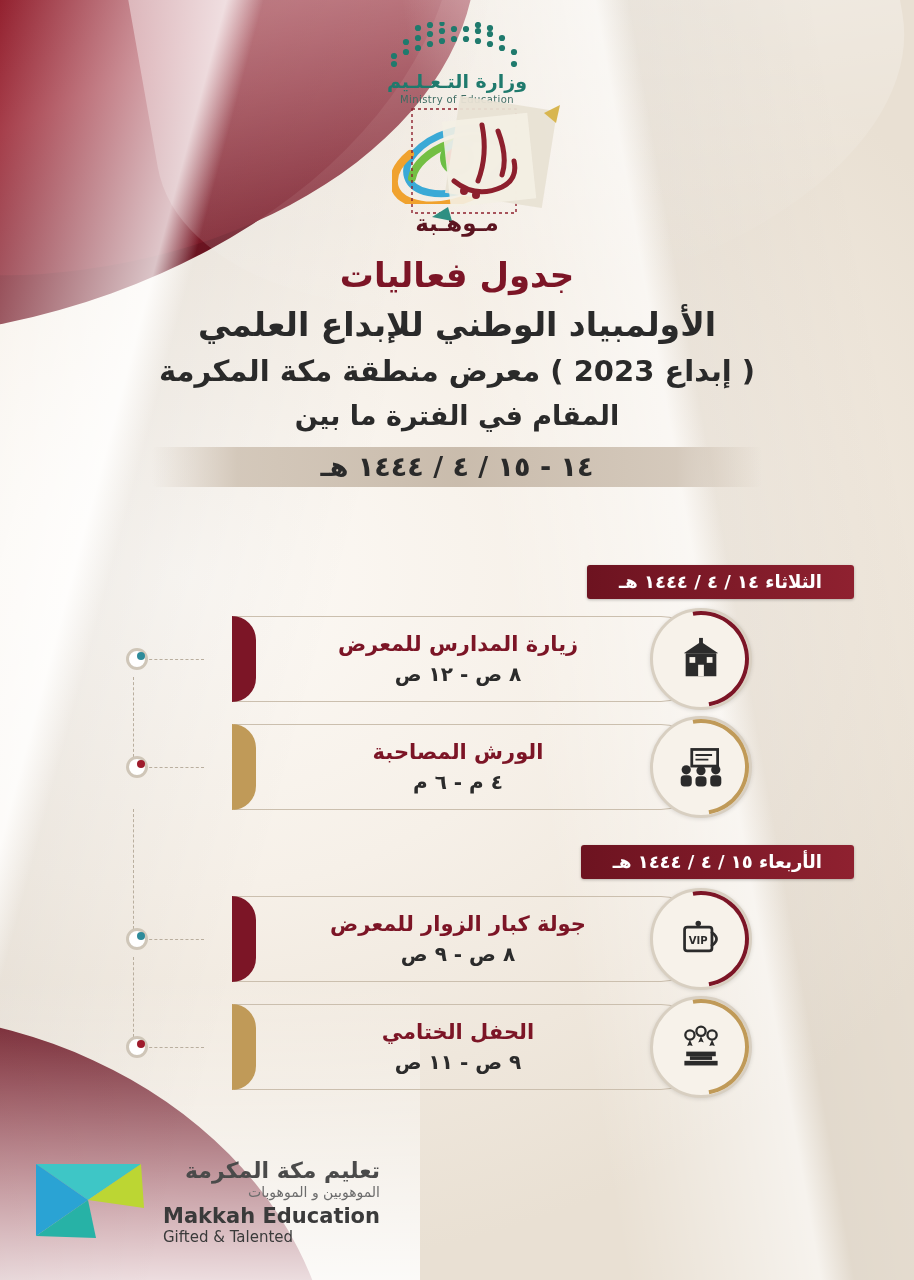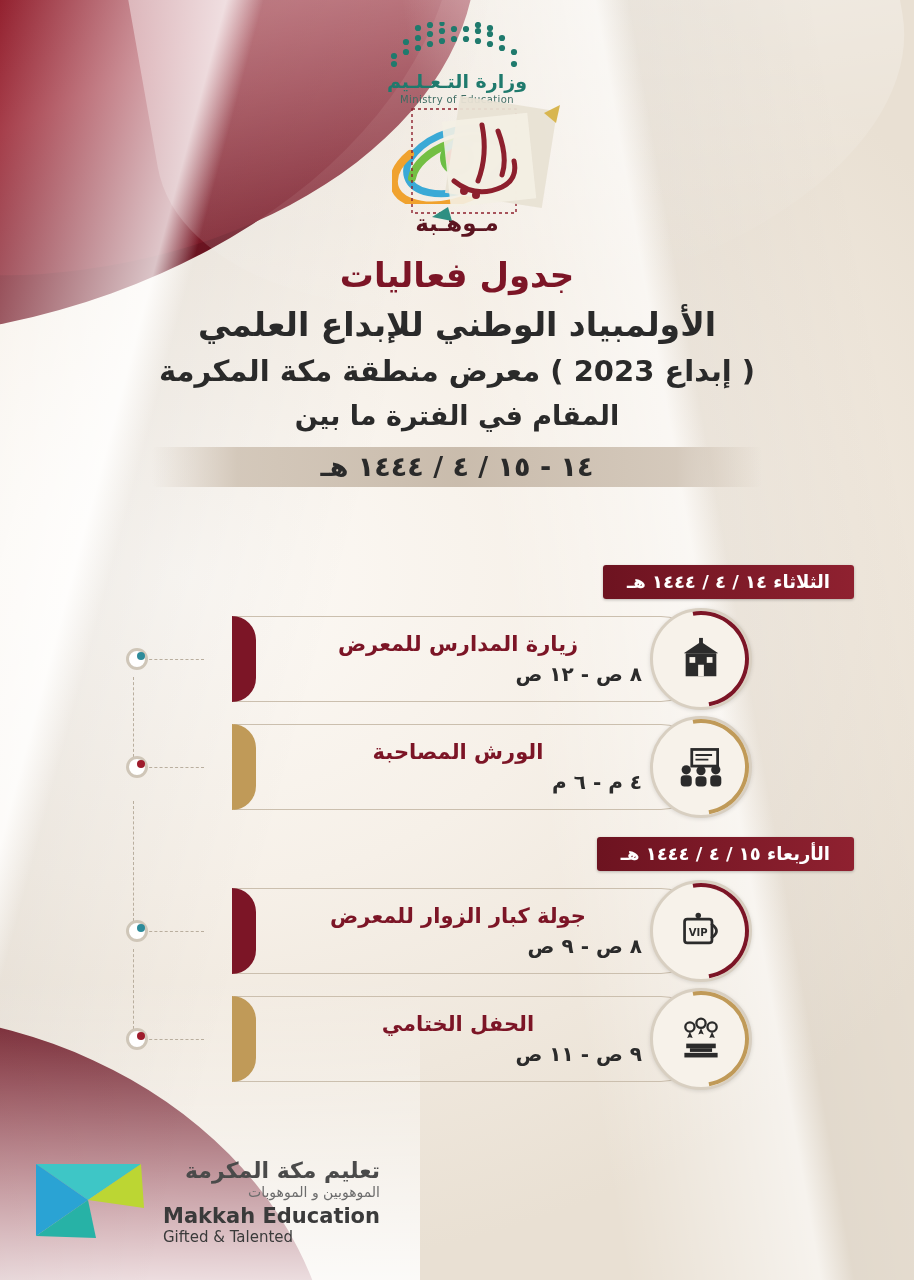--- a/index.html
+++ b/index.html
@@ -189,25 +189,25 @@
     display: flex;
     justify-content: flex-start;
     margin: 0 0 10px 0;
   }
   .day-pill {
     background: linear-gradient(90deg, #6d1320 0%, #8f2130 100%);
     color: #ffffff;
     font-size: 18px;
     font-weight: bold;
     letter-spacing: 1px;
-    padding: 6px 24px 7px;
+    padding: 6px 32px 7px;
     border-radius: 3px;
     box-shadow: 0 1px 3px rgba(0,0,0,.25);
   }
-  .day-header.second { margin-top: 20px; }
+  .day-header.second { margin-top: 28px; }
 
   .event-row {
     position: relative;
     display: flex;
     align-items: center;
     height: 100px;
     margin-top: 8px;
   }
   .bullet {
     position: absolute;
@@ -290,21 +290,20 @@
     letter-spacing: .5px;
   }
   .maroon .event-title { color: #7c1526; }
   .gold   .event-title { color: #7c1526; }
   .event-time {
     margin-top: 6px;
     font-size: 20px;
     font-weight: bold;
     color: #2b2b2b;
     letter-spacing: 3px;
-    text-align: right;
   }
   .dash-line {
     position: absolute;
     left: 84px;
     width: 60px;
     border-top: 1.5px dashed #b9ae9e;
   }
   .dash-vert {
     position: absolute;
     left: 73px;

